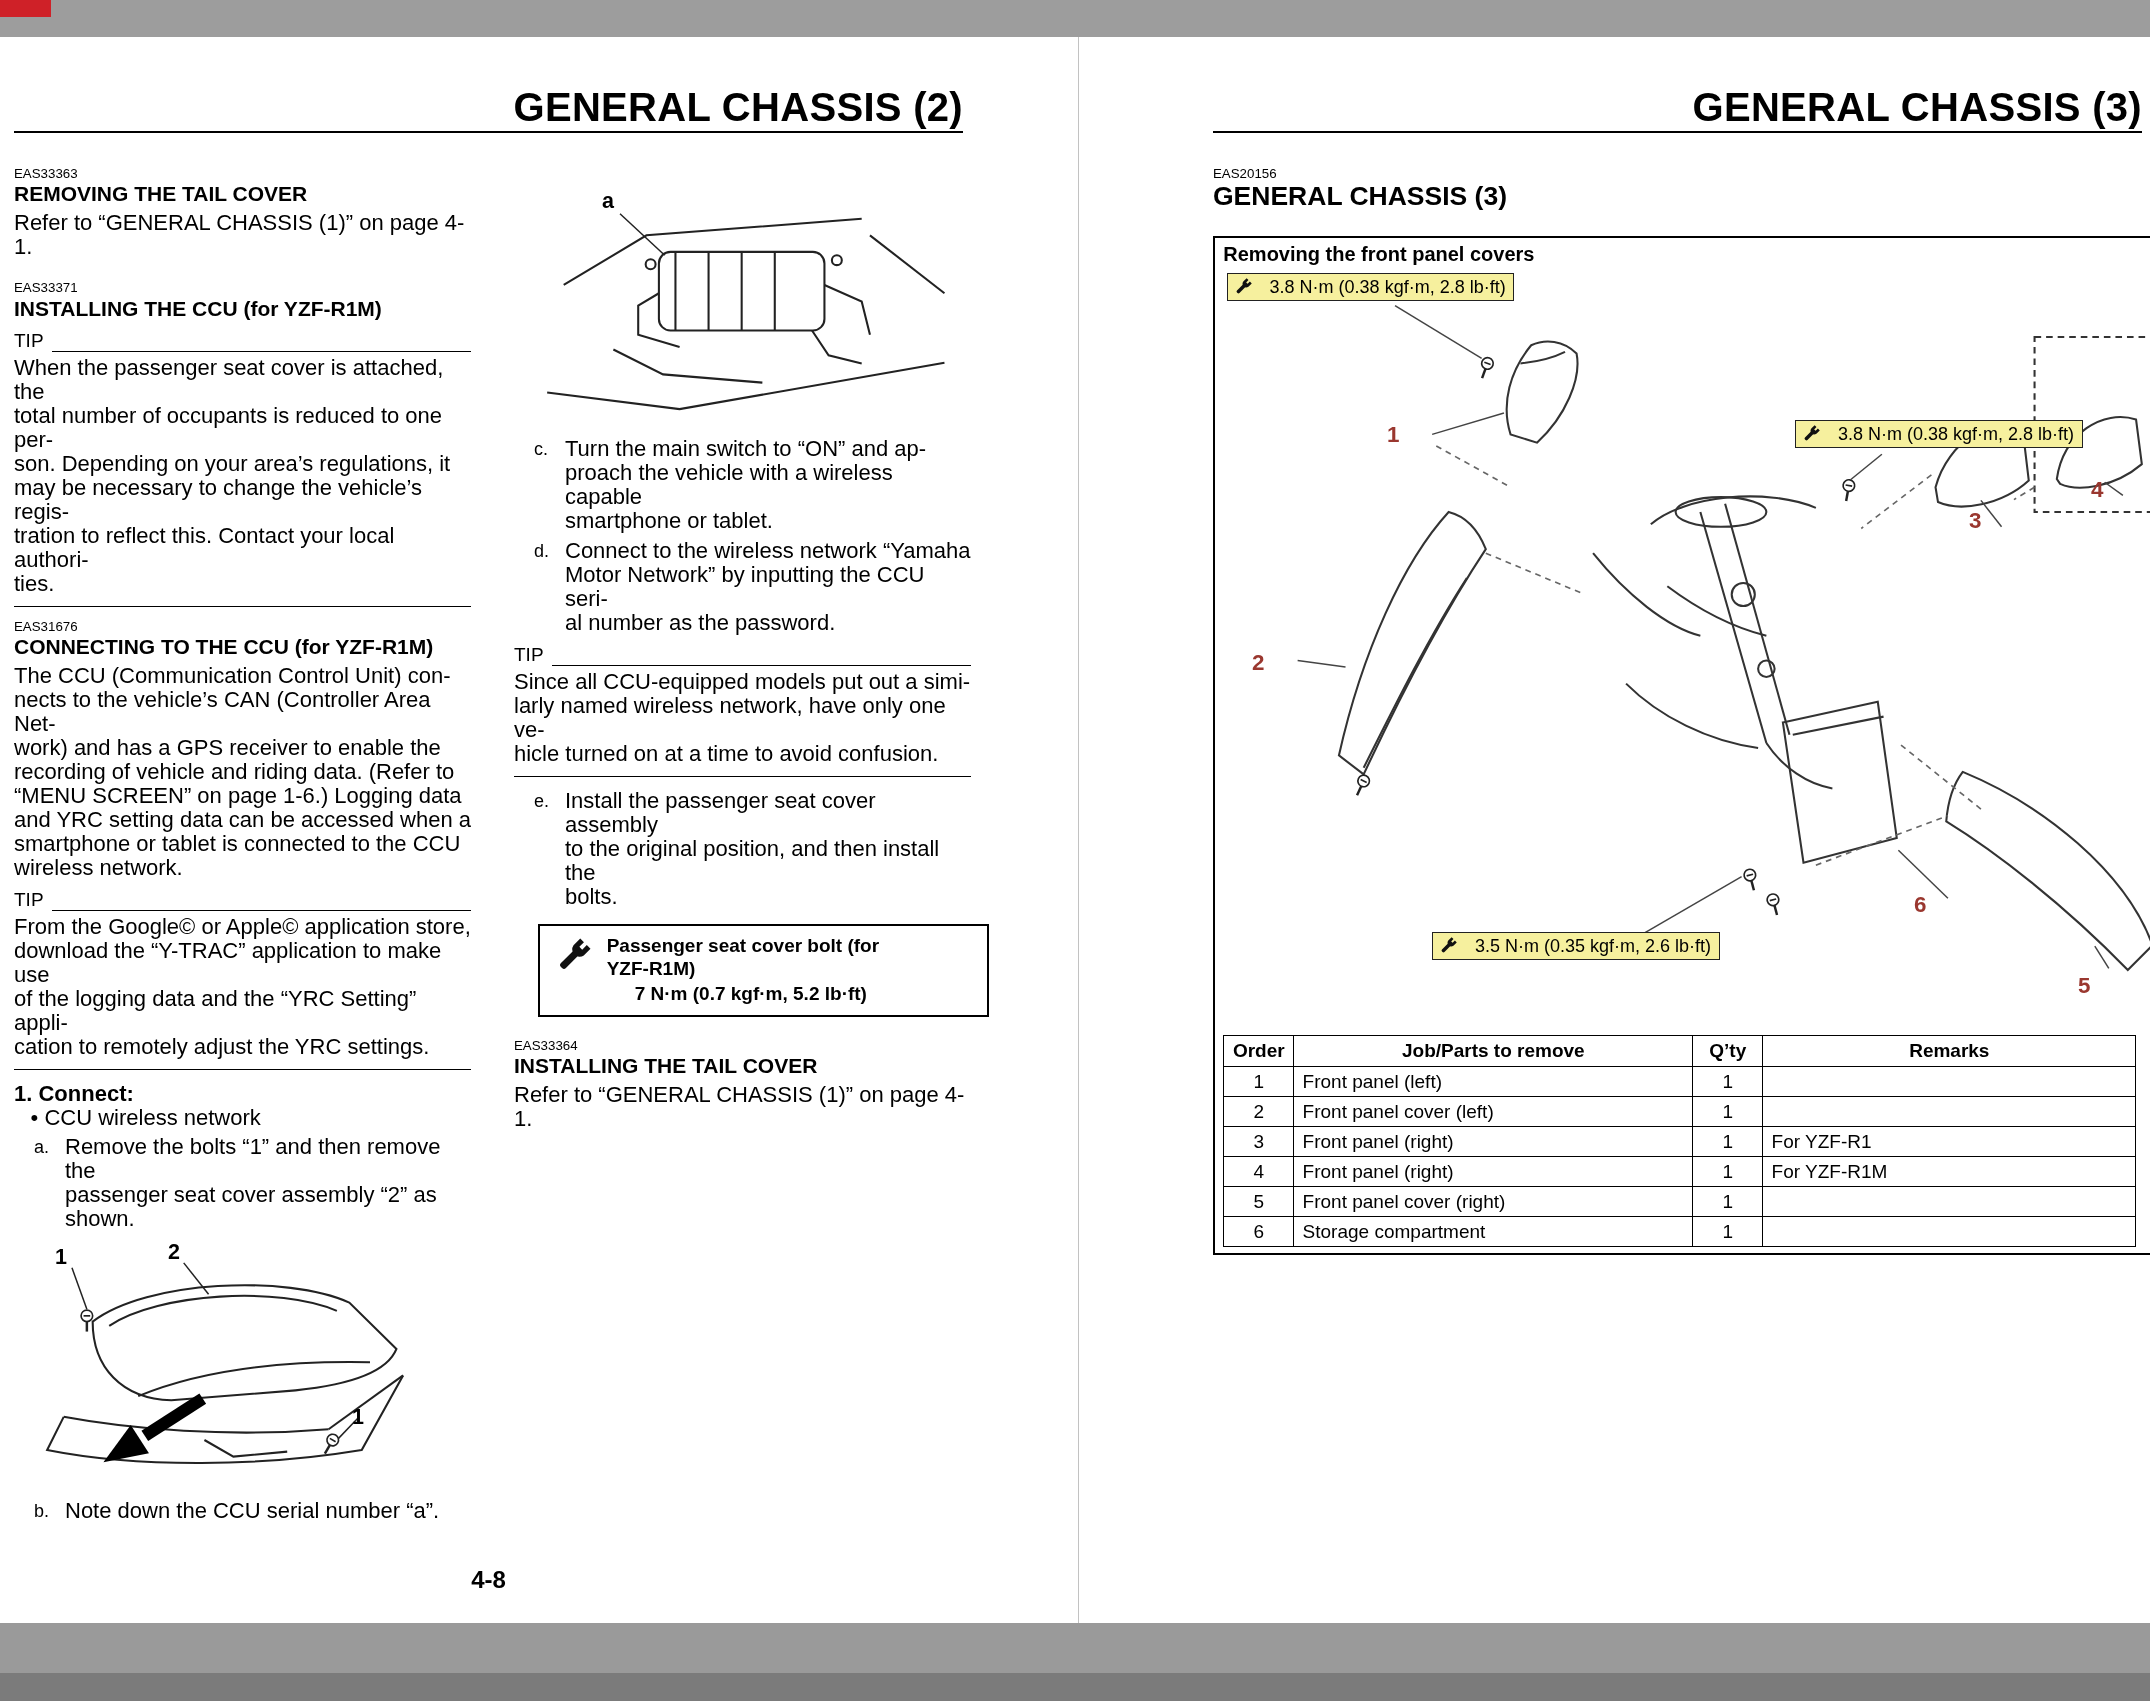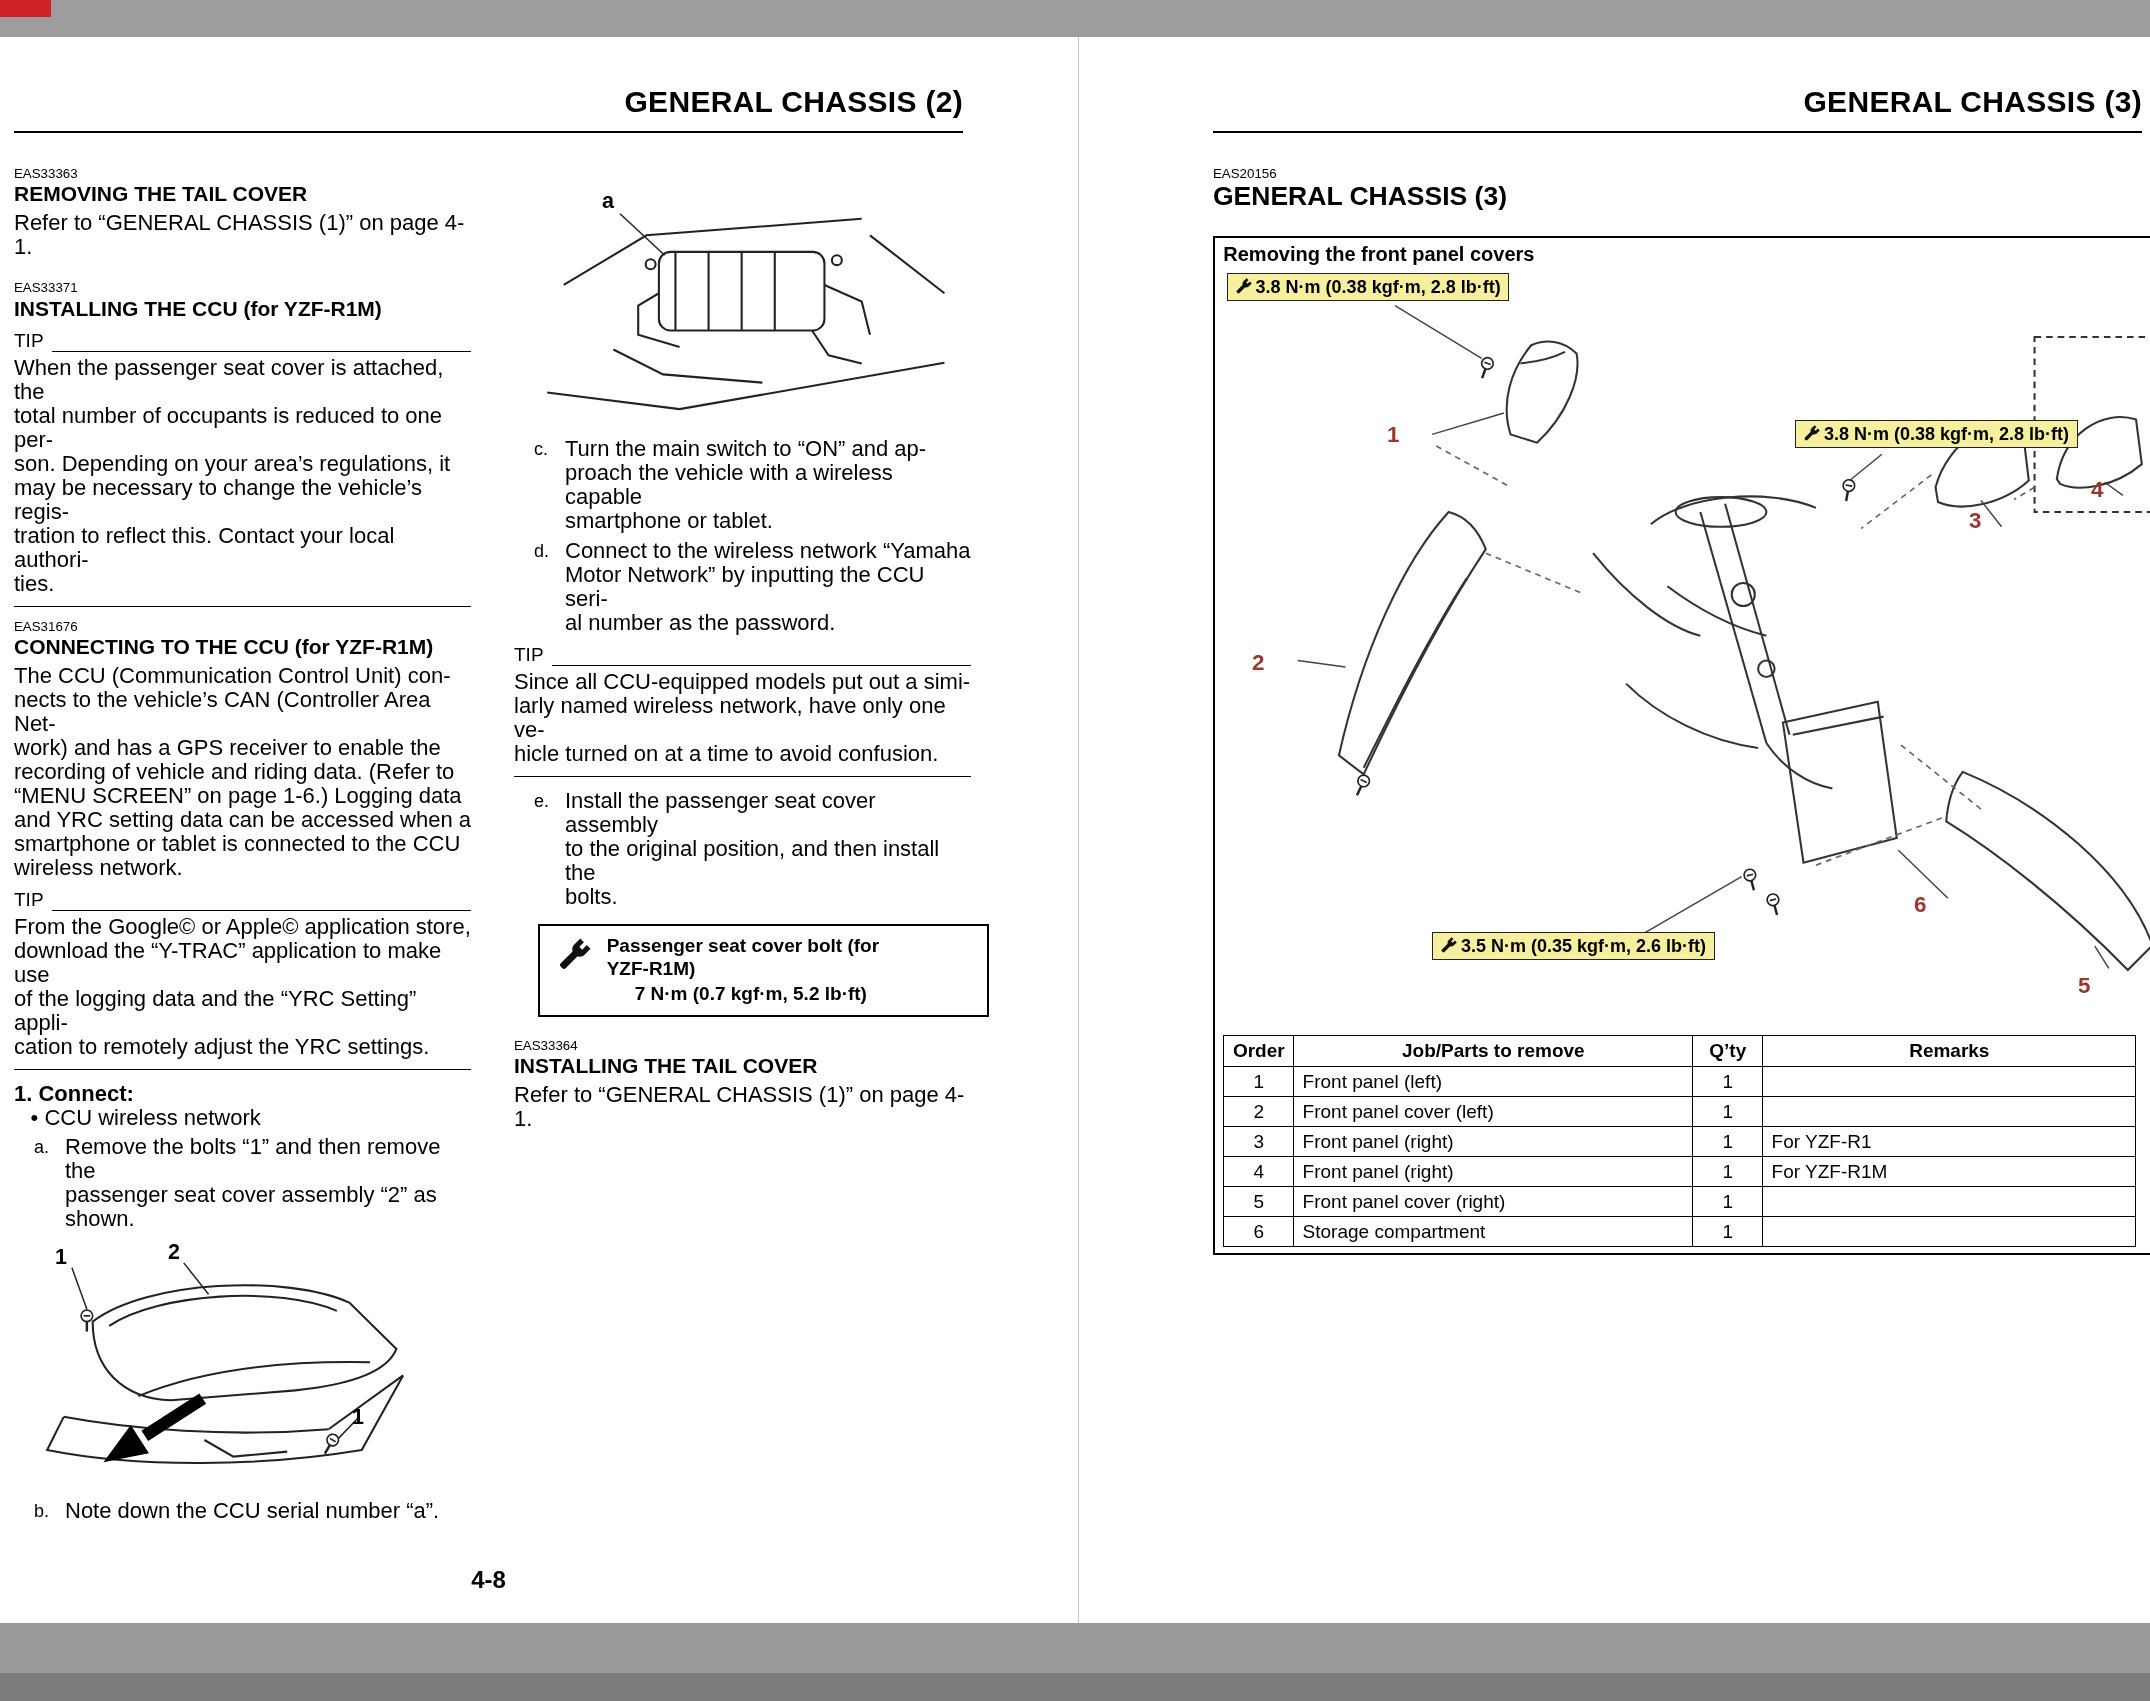--- a/index.html
+++ b/index.html
@@ -8,21 +8,21 @@
   .screen{position:relative;width:2151px;height:1702px;background:#fff;overflow:hidden;}
   .top-bar{position:absolute;top:0;left:0;right:0;height:37px;background:#9d9d9d;z-index:6;}
   .red-marker{position:absolute;top:0;left:0;width:51px;height:17.4px;background:var(--marker-red,#cf2128);}
   .bottom-bar{position:absolute;top:1623px;left:0;right:0;height:50px;background:#9a9a9a;z-index:6;}
   .bottom-bar2{position:absolute;top:1673px;left:0;right:0;height:29px;background:#7b7b7b;z-index:6;}
   .spread{position:absolute;top:37px;left:0;width:2151px;height:1586px;display:flex;background:#fff;}
   .page{position:relative;height:100%;background:#fff;}
   .page-left{width:1079px;border-right:1.7px solid #c2c2c2;}
   .page-right{flex:1;}
 
-  .page-header{position:absolute;top:48px;font-weight:bold;font-size:30px;letter-spacing:0.3px;text-align:right;}
+  .page-header{position:absolute;top:48px;font-weight:bold;font-size:40px;letter-spacing:0.3px;text-align:right;}
   .page-header.lp{left:14px;width:949px;}
   .page-header.rp{left:134px;width:929px;}
   .header-rule{position:absolute;top:94px;border-top:2.5px solid #000;}
   .header-rule.lp{left:14px;width:949px;}
   .header-rule.rp{left:134px;width:929px;}
   .page-num{position:absolute;top:1529px;font-size:24px;font-weight:bold;text-align:center;}
   .page-num.lp{left:14px;width:949px;}
   .page-num.rp{left:134px;width:929px;}
 
   .col{position:absolute;}
@@ -54,21 +54,21 @@
   .torque-icon-cell{width:65px;display:flex;align-items:flex-start;justify-content:center;padding-top:10px;}
   .torque-text{padding:8.3px 6.6px 10px 1.7px;}
   .torque-title{font-weight:bold;font-size:19px;line-height:23px;}
   .torque-value{font-weight:bold;font-size:19px;line-height:23px;margin-left:28px;margin-top:1.7px;}
 
   .rp-eas{position:absolute;left:134px;top:129px;}
   .rp-heading{position:absolute;left:134px;top:144px;font-size:26.5px;font-weight:bold;}
   .figure-box{position:absolute;left:134px;top:199px;width:978px;height:1019px;border:2.5px solid #000;}
   .fig-title{position:absolute;left:8.3px;top:5px;font-size:20px;font-weight:bold;z-index:2;}
   svg.diagram{position:absolute;inset:0;width:100%;height:100%;}
-  .tq{position:absolute;display:flex;align-items:center;gap:3px;background:var(--torque-yellow,#f6f09e);border:1.7px solid #222;padding:2.5px 7.5px 2.5px 5px;font-weight:bold;font-size:18px;z-index:3;white-space:nowrap;}
+  .tq{position:absolute;display:flex;align-items:center;gap:17px;background:var(--torque-yellow,#f6f09e);border:1.7px solid #222;padding:2.5px 7.5px 2.5px 5px;font-weight:normal;font-size:18px;z-index:3;white-space:nowrap;}
   .wrench{width:20px;height:20px;flex:none;}
   .wrench.lg{width:40px;height:40px;}
   .part-num{position:absolute;color:var(--part-red,#9a372f);font-weight:bold;font-size:22.4px;z-index:3;}
 
   .parts-table{position:absolute;left:8.3px;top:797px;width:913px;border-collapse:collapse;font-size:19px;z-index:4;background:#fff;table-layout:fixed;}
   .parts-table th,.parts-table td{border:1.7px solid #000;height:30px;padding:0 8.3px;overflow:hidden;}
   .parts-table th{font-weight:bold;text-align:center;height:31px;}
   .c-order,.c-qty{text-align:center;width:70px;}
   .c-job{width:399px;}
   .c-rem{}

